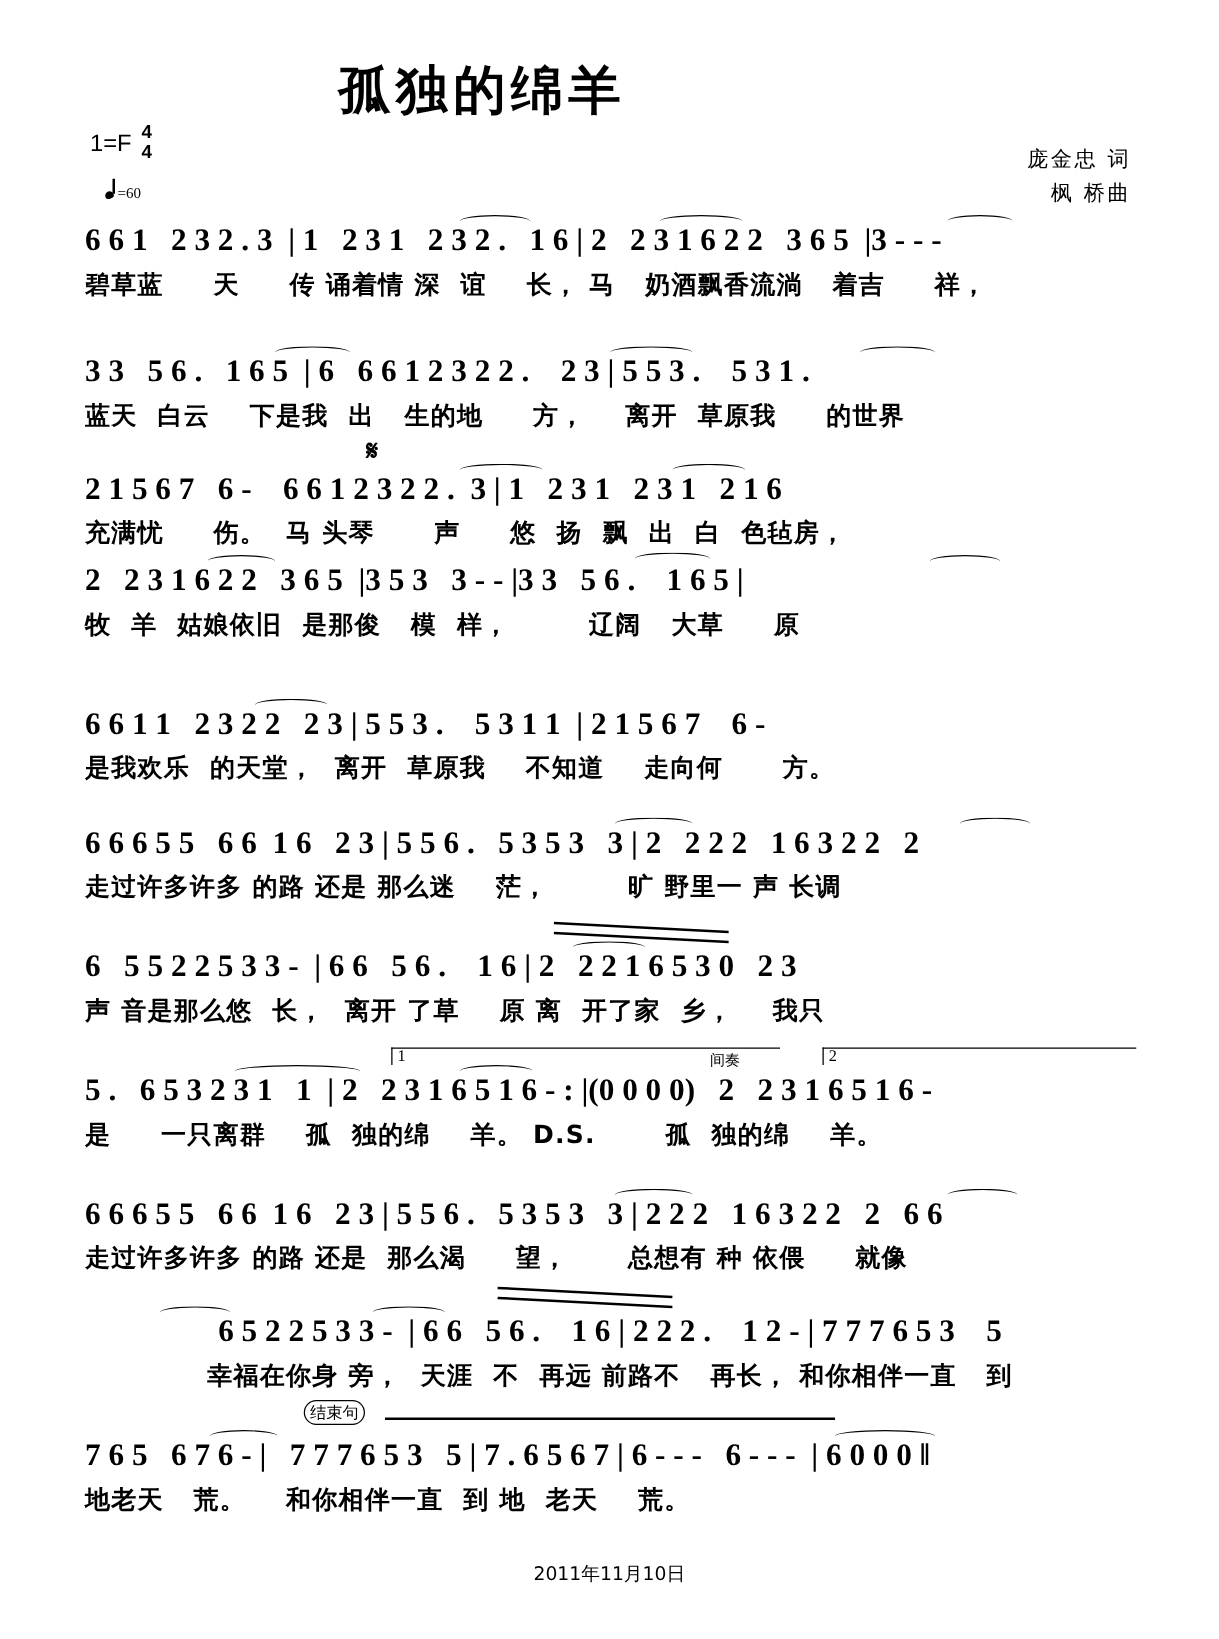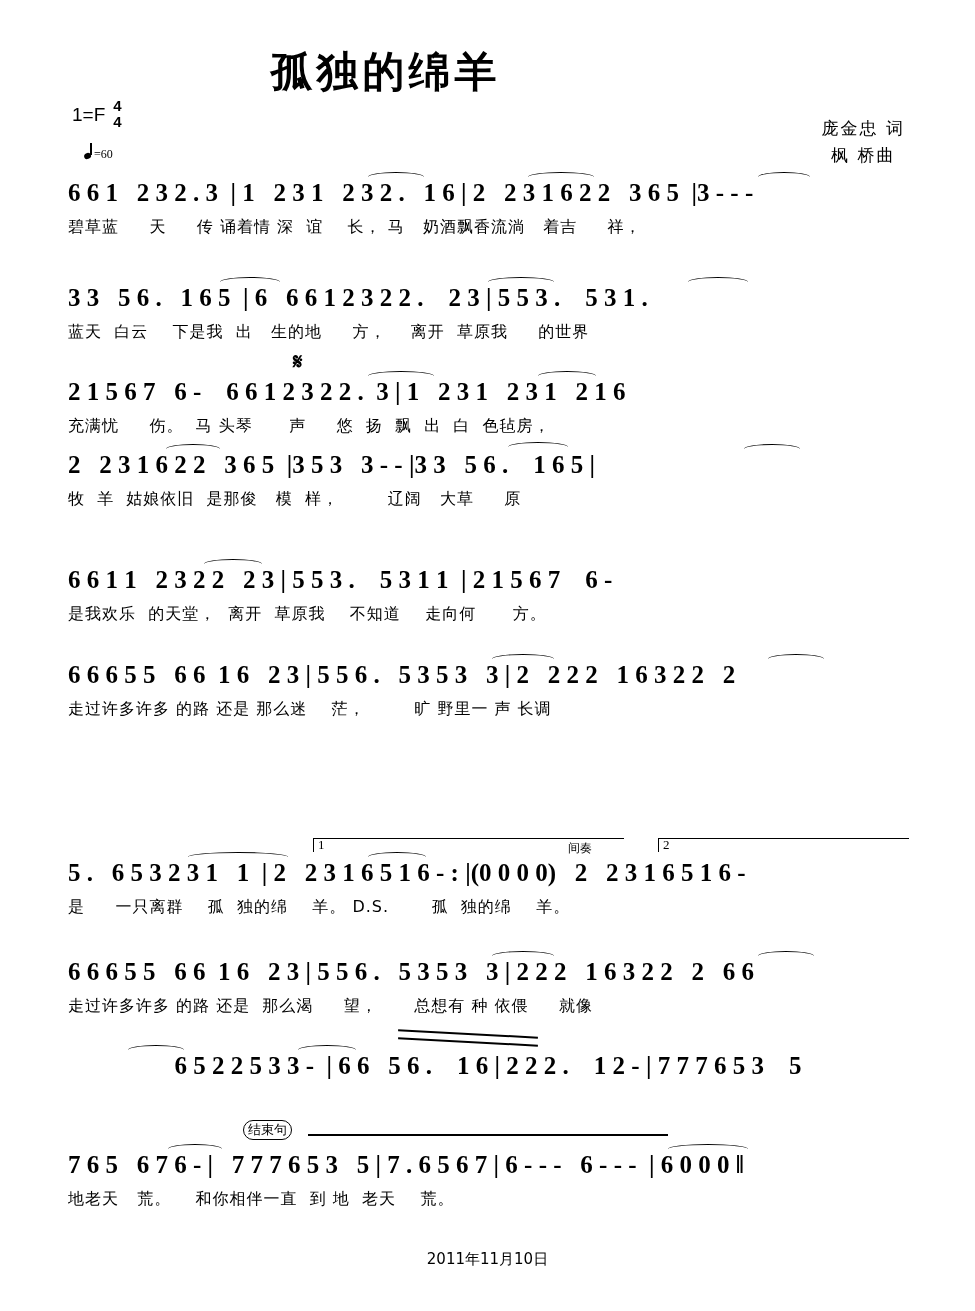--- a/index.html
+++ b/index.html
@@ -42,21 +42,21 @@
     content:"";position:absolute;left:0;top:4px;width:7px;height:6px;
     background:#000;border-radius:50% 50% 50% 50%/60% 60% 40% 40%;
     transform:rotate(-20deg);
   }
   .tempo .note:after{
     content:"";position:absolute;left:6px;top:-6px;width:1.6px;height:12px;background:#000;
   }
 
   .composer{
     position:absolute;right:70px;top:115px;
-    text-align:center;font-size:17px;line-height:1.6;
+    text-align:right;font-size:17px;line-height:1.6;
     font-family:"DejaVu Sans", sans-serif;
     letter-spacing:2px;
   }
 
   .date{
     position:absolute;left:0;width:975px;top:1250px;text-align:center;
     font-size:15px;font-family:"DejaVu Sans", sans-serif;
   }
 
   
@@ -66,26 +66,27 @@
     font-family:"Liberation Serif", serif;
     font-size:25px;font-weight:700;
     letter-spacing:0px;
     white-space:pre;
     height:34px;
     line-height:34px;
   }
   .lyrics{
     position:relative;
     font-family:"DejaVu Sans", sans-serif;
-    font-size:16px;
+    font-size:20px;
     letter-spacing:1px;
     white-space:pre;
     height:26px;
     line-height:26px;
     margin-top:4px;
+    font-weight:bold;
   }
 
   
   .slur{
     position:absolute;border-top:1.6px solid #000;border-radius:50%;
     height:9px;border-left:none;border-right:none;border-bottom:none;
     pointer-events:none;
   }
   .beam{position:absolute;height:1.8px;background:#000;}
   .rep-bracket{
@@ -166,20 +167,27 @@
     <div class="lyrics">是我欢乐  的天堂，  离开  草原我    不知道    走向何      方。</div>
   </div>
 
   <div class="system" style="top:658px;">
     <div class="notes">6 6 6 5 5   6 6  1 6   2 3 | 5 5 6 .   5 3 5 3   3 | 2   2 2 2   1 6 3 2 2   2</div>
     <div class="slur" style="left:424px;top:-4px;width:62px;"></div>
     <div class="slur" style="left:700px;top:-4px;width:56px;"></div>
     <div class="lyrics">走过许多许多 的路 还是 那么迷    茫，        旷 野里一 声 长调</div>
   </div>
 
+  <div class="system" style="top:757px;">
+    <div class="beam" style="left:375px;top:-16px;width:140px;transform:rotate(3deg);"></div>
+    <div class="beam" style="left:375px;top:-8px;width:140px;transform:rotate(3deg);"></div>
+    <div class="notes">6   5 5 2 2 5 3 3 -  | 6 6   5 6 .    1 6 | 2   2 2 1 6 5 3 0   2 3</div>
+    <div class="slur" style="left:390px;top:-4px;width:58px;"></div>
+    <div class="lyrics">声 音是那么悠  长，  离开 了草    原 离  开了家  乡，    我只</div>
+  </div>
 
   <div class="system" style="top:856px;">
     <div class="rep-bracket" style="left:245px;top:-18px;width:310px;">
       <span>1</span>
     </div>
     <div class="rep-bracket" style="left:590px;top:-18px;width:250px;">
       <span>2</span>
     </div>
     <div class="small-label" style="left:500px;top:-16px;">间奏</div>
     <div class="notes">5 .   6 5 3 2 3 1   1  | 2   2 3 1 6 5 1 6 - : |(0 0 0 0)   2   2 3 1 6 5 1 6 -</div>
@@ -194,20 +202,21 @@
     <div class="slur" style="left:690px;top:-4px;width:56px;"></div>
     <div class="lyrics">走过许多许多 的路 还是  那么渴     望，      总想有 种 依偎     就像</div>
   </div>
 
   <div class="system" style="top:1049px;text-align:center;">
     <div class="beam" style="left:330px;top:-16px;width:140px;transform:rotate(3deg);"></div>
     <div class="beam" style="left:330px;top:-8px;width:140px;transform:rotate(3deg);"></div>
     <div class="notes">6 5 2 2 5 3 3 -  | 6 6   5 6 .    1 6 | 2 2 2 .    1 2 - | 7 7 7 6 5 3    5</div>
     <div class="slur" style="left:60px;top:-4px;width:56px;"></div>
     <div class="slur" style="left:230px;top:-4px;width:58px;"></div>
+    <div class="lyrics">幸福在你身 旁，  天涯  不  再远 前路不   再长， 和你相伴一直   到</div>
   </div>
 
   <div class="system" style="top:1148px;">
     <div class="label-box" style="left:175px;top:-28px;border-radius:10px;">结束句</div>
     <div class="beam" style="left:240px;top:-14px;width:360px;"></div>
     <div class="notes">7 6 5   6 7 6 - |   7 7 7 6 5 3   5 | 7 . 6 5 6 7 | 6 - - -   6 - - -  | 6 0 0 0 ‖</div>
     <div class="slur" style="left:100px;top:-4px;width:54px;"></div>
     <div class="slur" style="left:600px;top:-4px;width:80px;"></div>
     <div class="lyrics">地老天   荒。    和你相伴一直  到 地  老天    荒。</div>
   </div>

